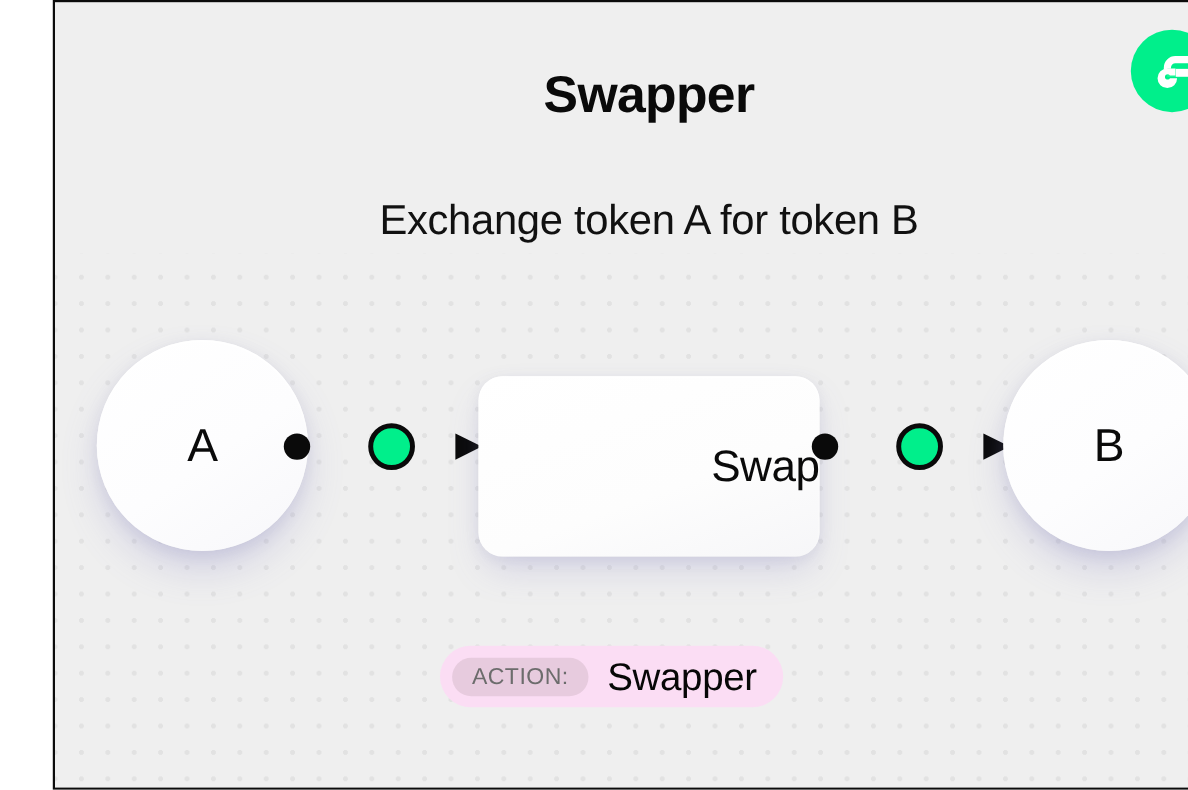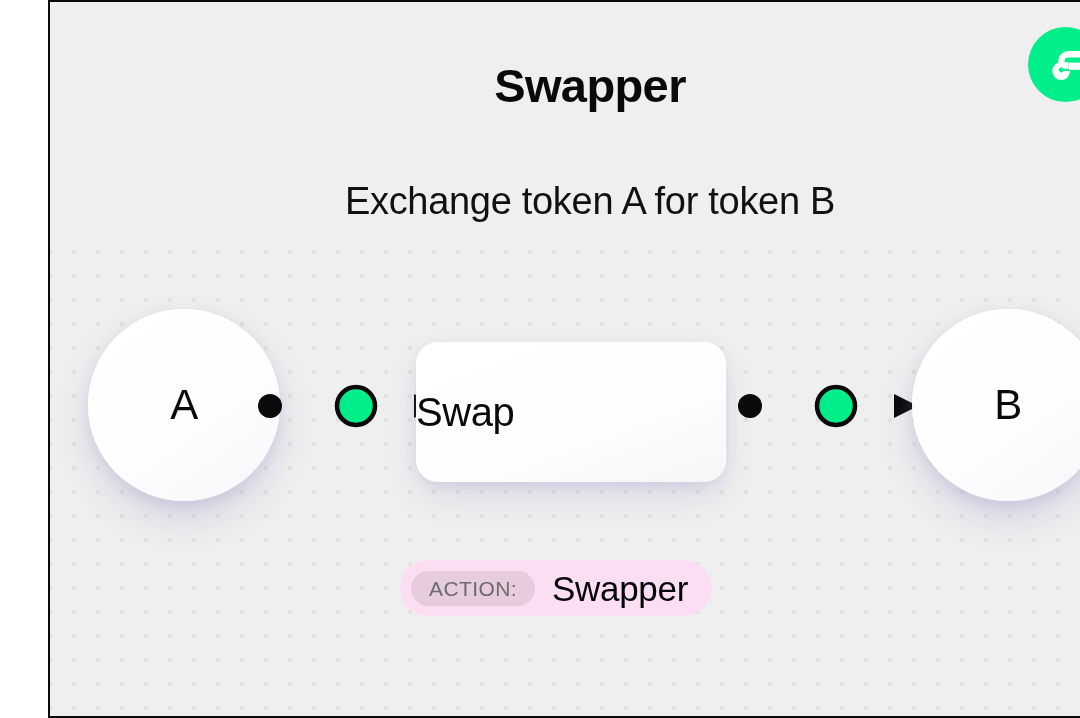--- a/index.html
+++ b/index.html
@@ -102,53 +102,53 @@
   #node-b {
     left: 862px;
     top: 307px;
     width: 192px;
     height: 192px;
   }
 
   
   .swap-box {
     position: absolute;
-    left: 366px;
+    left: 385px;
     top: 340px;
     width: 310px;
-    height: 140px;
+    height: 164px;
     border-radius: 22px;
     background: linear-gradient(160deg, #ffffff 0%, #fdfdfd 60%, #f6f6f8 100%);
     box-shadow: 0 16px 34px -8px rgba(120,116,190,0.26),
                 0 3px 12px rgba(130,130,170,0.12),
                 inset 0 2px 3px rgba(255,255,255,0.95);
     display: flex;
     align-items: center;
-    justify-content: flex-start;
+    justify-content: flex-end;
     font-size: 40px;
     font-weight: 400;
     color: #0a0a0a;
     letter-spacing: -0.4px;
   }
 
   
   .connector {
     position: absolute;
     top: 378px;
     height: 52px;
   }
   #connector-left  { left: 205px; width: 186px; }
   #connector-right { left: 685px; width: 186px; }
   .connector svg { display: block; }
 
   
   .action-badge {
     position: absolute;
     left: 350px;
-    top: 558px;
+    top: 585px;
     height: 56px;
     padding: 0 24px 0 11px;
     border-radius: 28px;
     background: #fbddf4;
     display: flex;
     align-items: center;
     gap: 17px;
   }
   .action-chip {
     background: #e7cbde;

